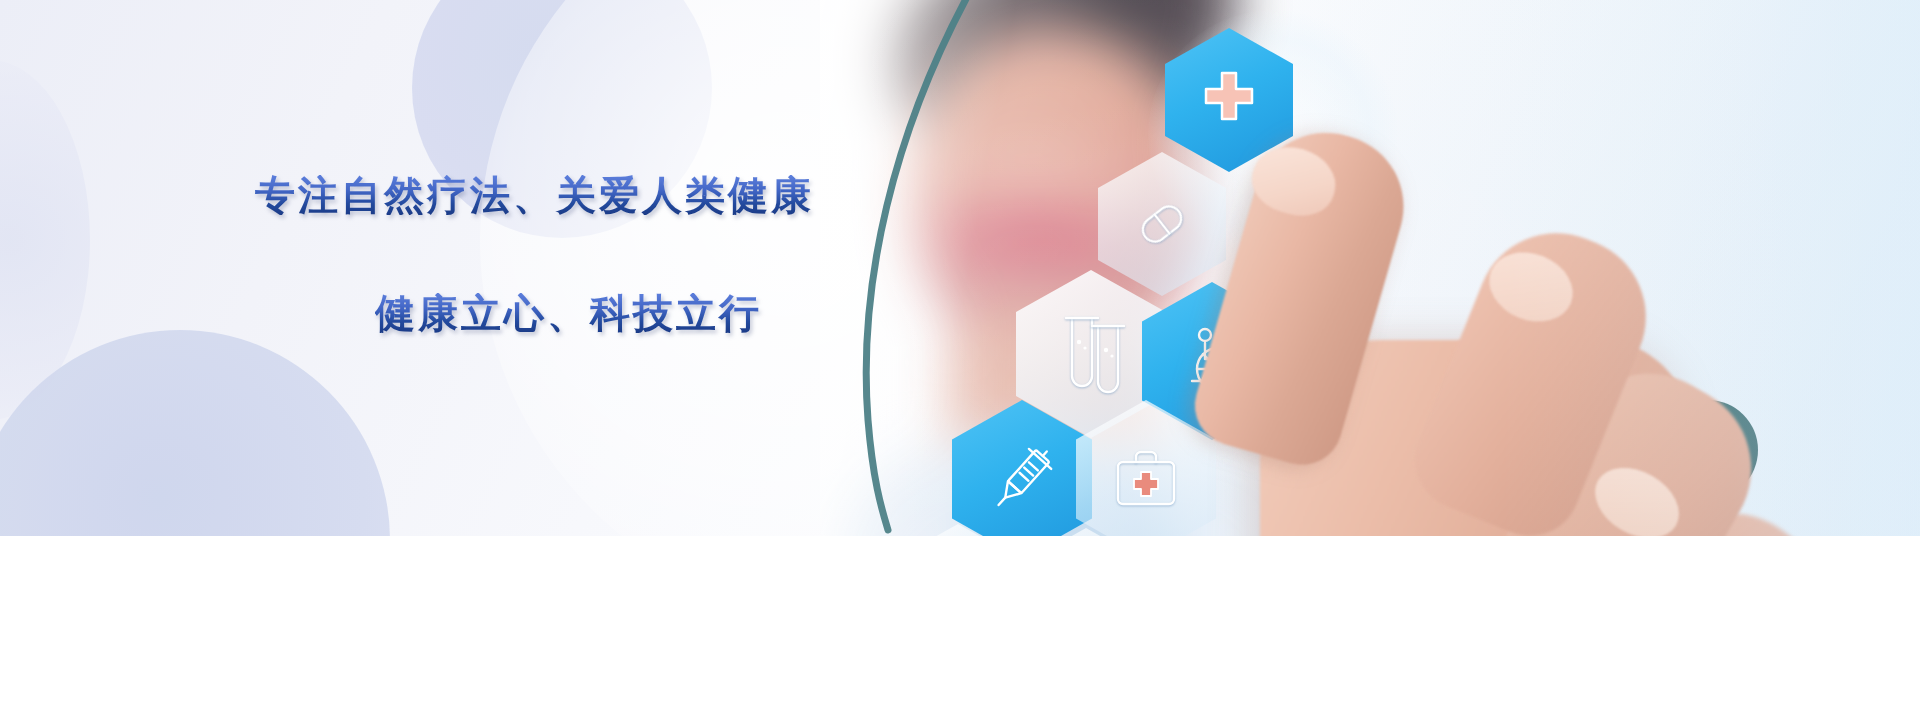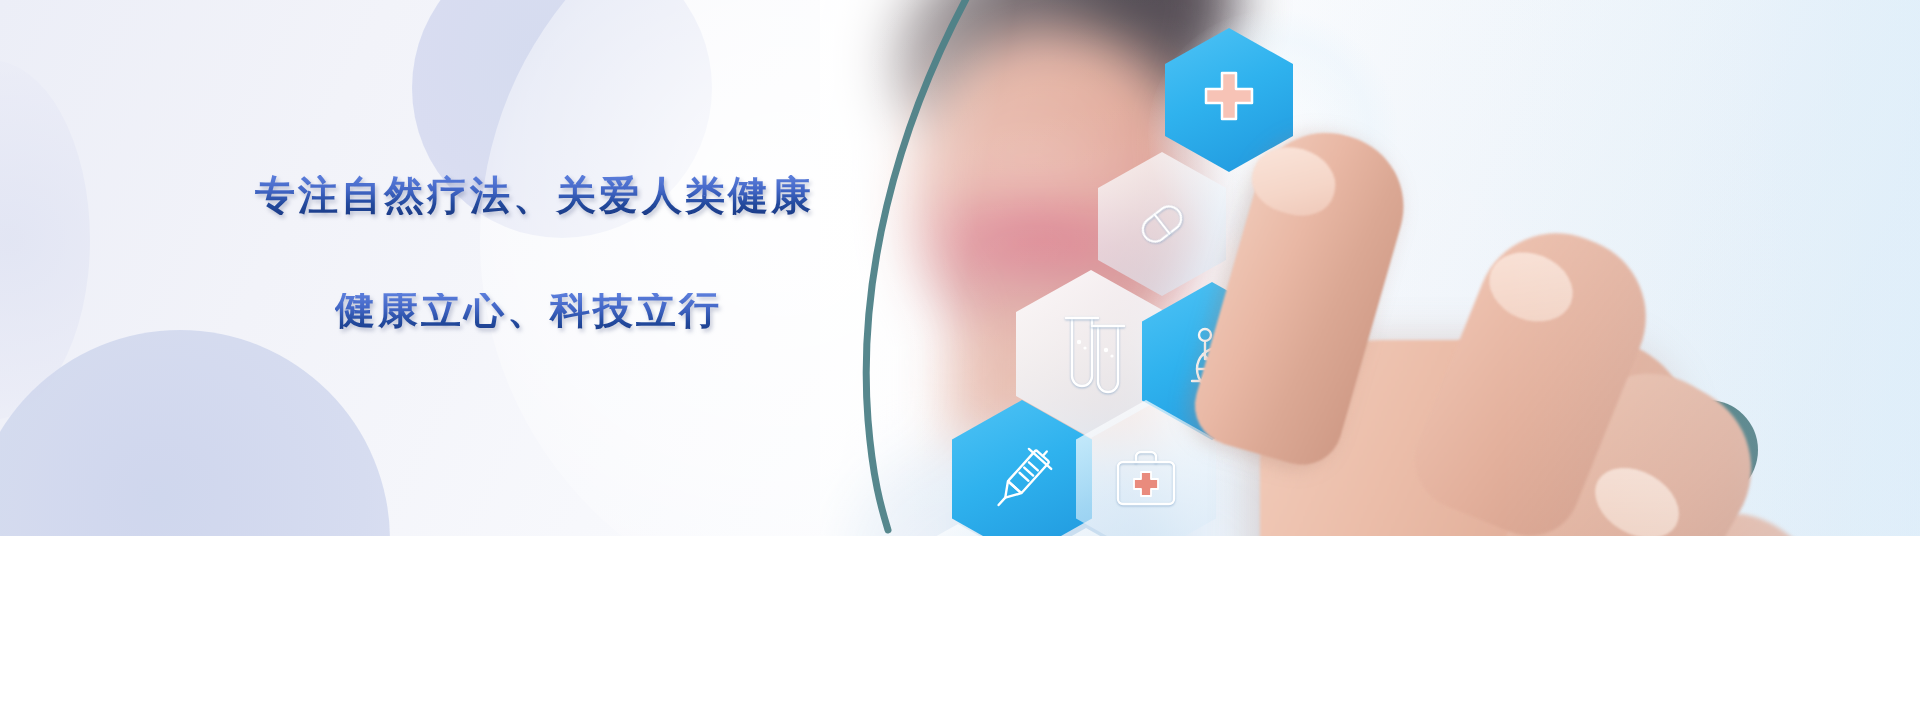--- a/index.html
+++ b/index.html
@@ -47,21 +47,21 @@
     font-size:40px;
     letter-spacing:3px;
     line-height:1;
     background:linear-gradient(180deg,#5d7fdc 0%,#4266c6 38%,#234a9e 72%,#1b3b87 100%);
     -webkit-background-clip:text;background-clip:text;
     color:transparent;-webkit-text-fill-color:transparent;
     filter:drop-shadow(2px 3px 2px rgba(90,100,140,.35));
     white-space:nowrap;
   }
   .hl-line.l1{margin-left:0px;}
-  .hl-line.l2{margin-left:80px;margin-top:78px;font-family:Liberation Mono, monospace;}
+  .hl-line.l2{margin-left:120px;margin-top:78px;}
 
   
   .photo{
     position:absolute;right:0;top:0;width:1100px;height:720px;overflow:hidden;
     z-index:10;
   }
   
   .person{
     position:absolute;left:-40px;top:-120px;width:640px;height:900px;
     filter:blur(26px);

